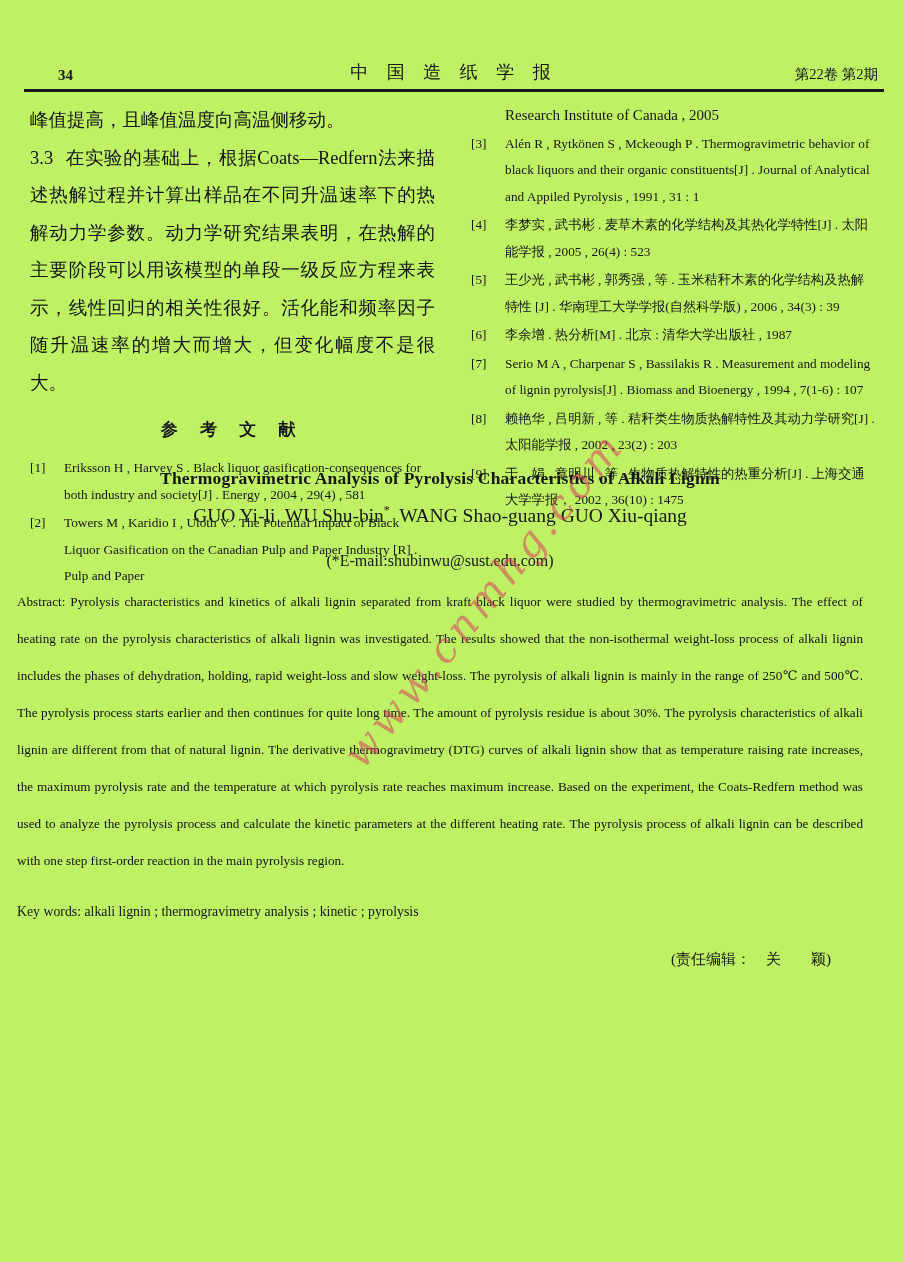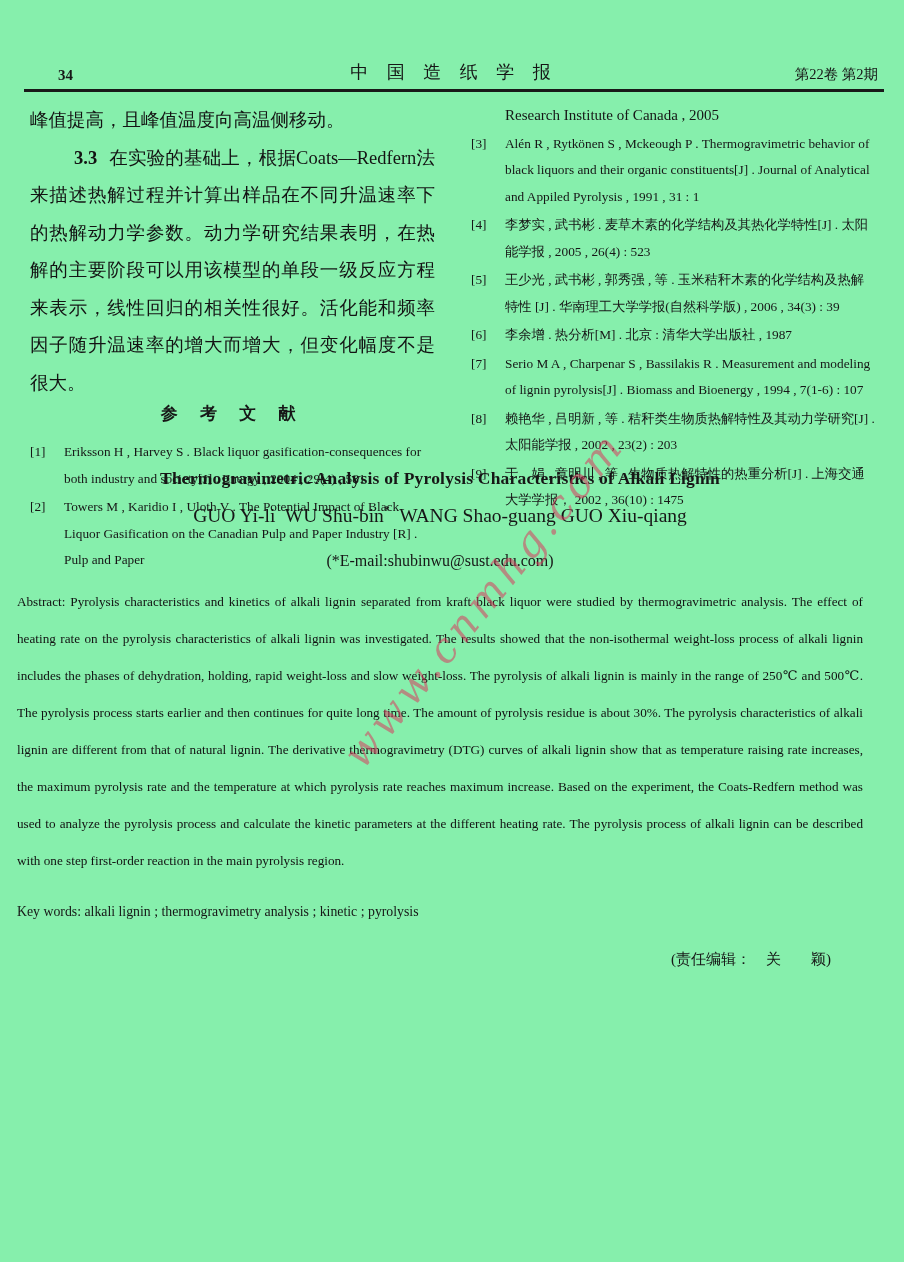--- a/index.html
+++ b/index.html
@@ -1,34 +1,34 @@
 <!DOCTYPE html>
 <html><head>
 <meta charset="utf-8">
 <style>
   * { margin:0; padding:0; box-sizing:border-box; }
   html,body { background:#e8e8e6; }
   body { font-family:"Liberation Serif","DejaVu Serif",serif; }
   .page {
     position:relative; width:904px; height:1262px; margin:0 auto;
-    background:#86efac; color:#161616; overflow:hidden;
+    background:#bef264; color:#161616; overflow:hidden;
   }
   
   .header { position:absolute; top:52px; left:28px; right:24px; height:36px; }
   .page-number { position:absolute; left:30px; bottom:4px; font-size:15px; font-weight:bold; }
   .journal-title { position:absolute; left:0; right:0; bottom:4px; text-align:center; font-size:18px; letter-spacing:7px; }
   .issue-info { position:absolute; right:2px; bottom:4px; font-size:14.5px; }
   .header-rule { position:absolute; top:89px; left:24px; right:20px; height:3px; background:#191919; }
 
   
   .columns { position:absolute; top:102px; left:30px; width:846px; display:flex; gap:36px; }
   .col { width:410px; }
   .cn-para { font-size:18.5px; line-height:37.5px; text-align:justify; color:#131313; }
-  .cn-para .sec-num { font-weight:bold; margin-right:12px;margin-left:44px; }
-  .refs-heading { text-align:center; font-weight:bold; font-size:17px; letter-spacing:9px; margin:0 0 14px 0; }
+  .cn-para .sec-num { font-weight:normal; margin-right:12px; }
+  .refs-heading { text-align:center; font-weight:bold; font-size:17px; letter-spacing:9px; margin:16px 0 14px 0; }
   .ref-item { display:flex; font-size:13.3px; line-height:26.5px; margin-top:2px; }
   .ref-label { width:34px; flex:none; }
   .ref-text { flex:1; }
   .ref-cont { padding-left:34px; font-size:15px; line-height:26.5px; }
 
   
   .english { position:absolute; top:468px; left:17px; width:846px; text-align:center; }
   .en-title { font-size:17.5px; font-weight:bold; letter-spacing:0.2px; }
   .en-authors { margin-top:14px; font-size:19.5px; white-space:pre; }
   .en-authors sup { font-size:12px; vertical-align:super; }

